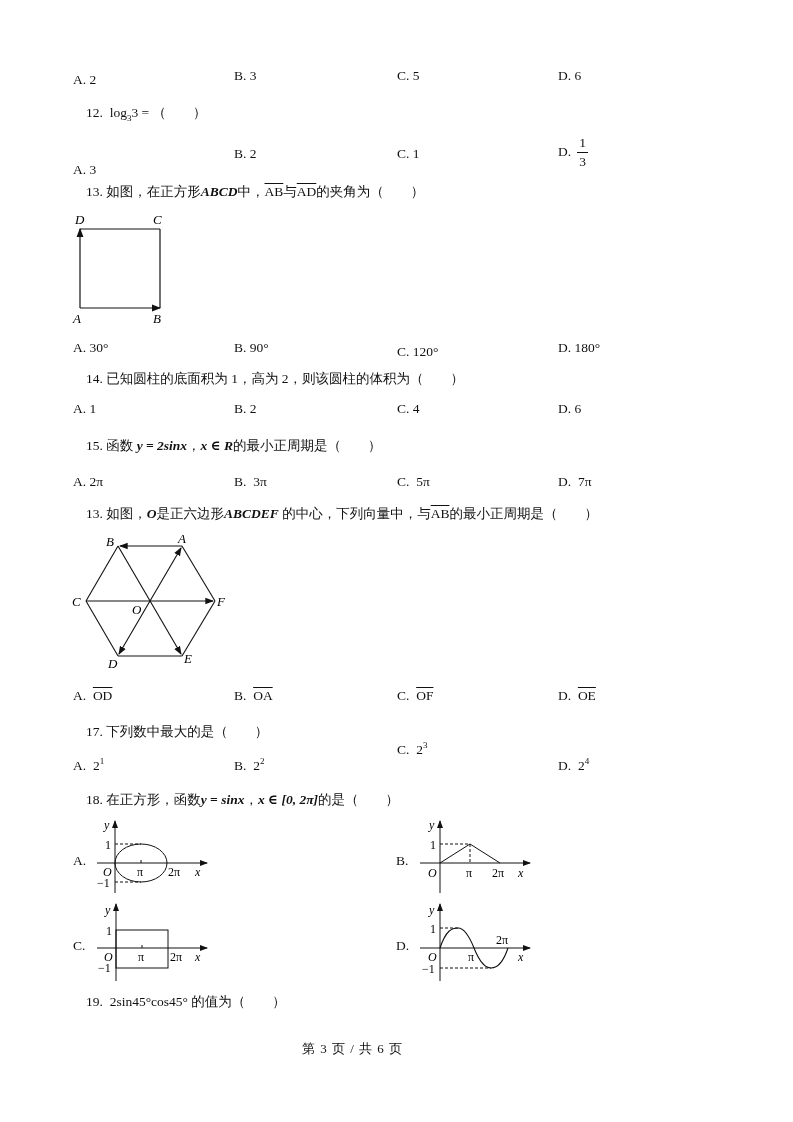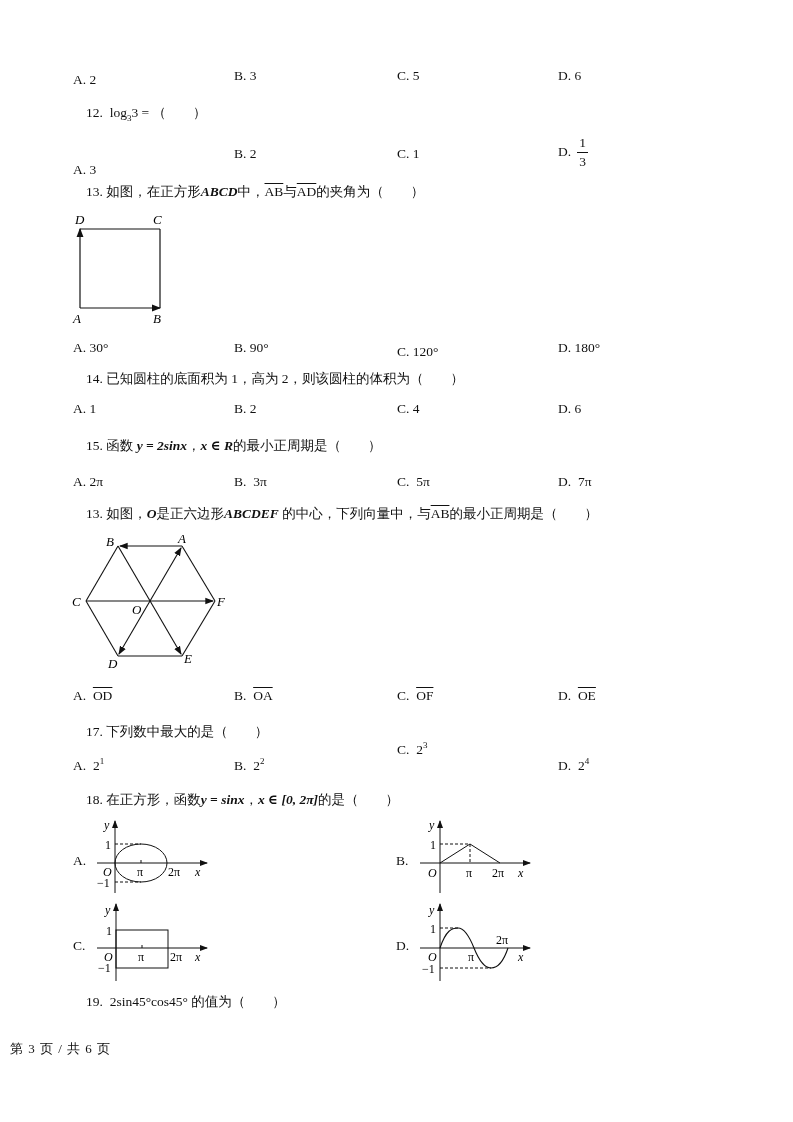--- a/index.html
+++ b/index.html
@@ -7,21 +7,21 @@
          font-family: "Liberation Serif", "DejaVu Serif", serif; color: #111; font-size: 13.5px; }
   .q { position: absolute; left: 86px; white-space: nowrap; font-size: 13.5px; }
   .opt { position: absolute; white-space: nowrap; font-size: 13.5px; }
   .ital { font-style: italic; font-weight: bold; }
   .vec { text-decoration: overline; }
   .frac { display: inline-block; text-align: center; vertical-align: middle; line-height: 1; margin-left: 6px; }
   .frac .num { display: block; border-bottom: 1px solid #111; padding: 0 2px 2px; }
   .frac .den { display: block; padding-top: 2px; }
   sub, sup { font-size: 9px; }
   svg text { font-family: "Liberation Serif", "DejaVu Serif", serif; }
-  .footer { position: absolute; top: 1040px; left: 10px; width: 697px; font-size: 13px; letter-spacing: 1px; }
+  .footer { position: absolute; top: 1040px; left: 4px; width: 697px; text-align: center; font-size: 13px; letter-spacing: 1px; }
 </style>
 </head>
 <body>
 
 <div>
   <span class="opt" style="left:73px;top:72px"><span>A.</span> <span>2</span></span>
   <span class="opt" style="left:234px;top:68px"><span>B.</span> <span>3</span></span>
   <span class="opt" style="left:397px;top:68px"><span>C.</span> <span>5</span></span>
   <span class="opt" style="left:558px;top:68px"><span>D.</span> <span>6</span></span>
 </div>

